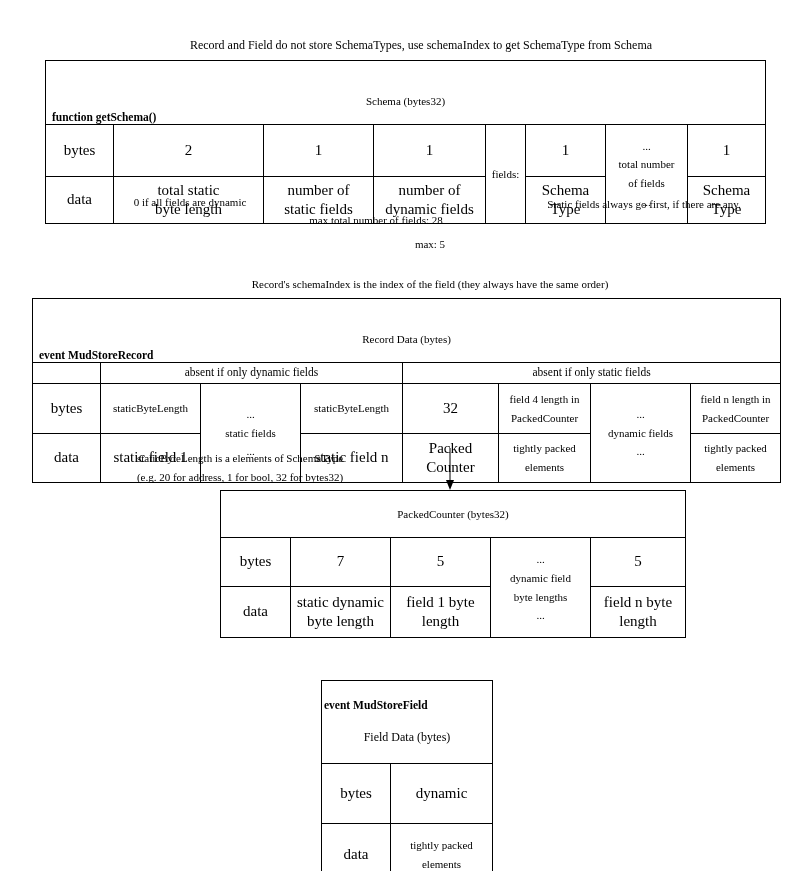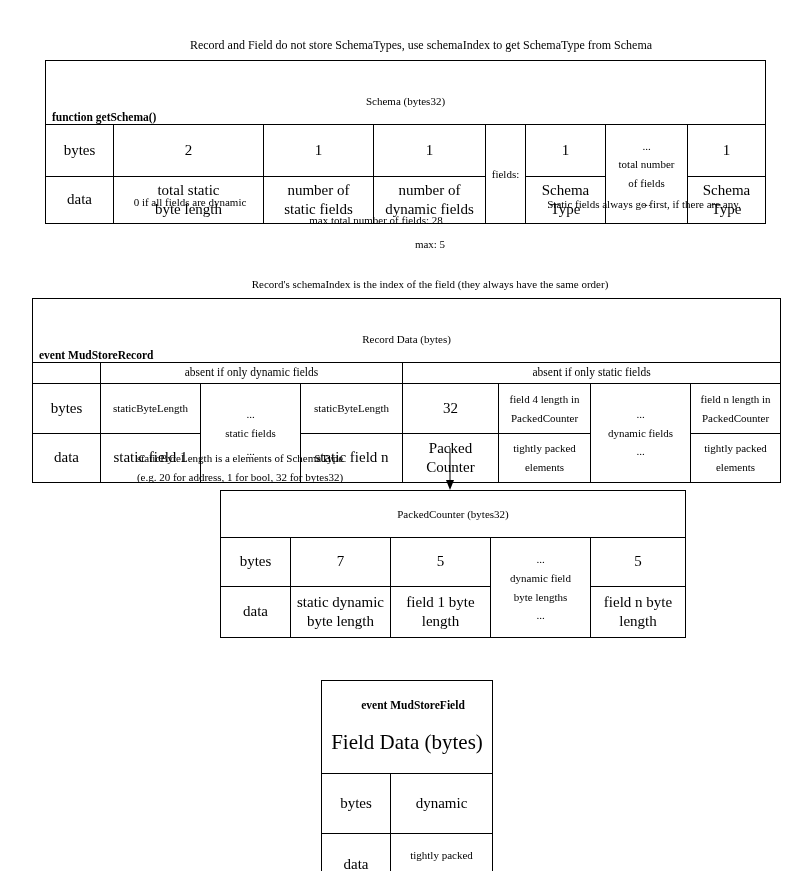--- a/index.html
+++ b/index.html
@@ -18,22 +18,22 @@
   .lg  { font-size:15px; line-height:1.3; }
   .sm  { font-size:11px; line-height:1.7; }
   .title-cell { position:relative; font-size:15px; }
   .corner-label {
     position:absolute; left:6px; top:50%; transform:translateY(-50%);
     font-weight:bold; font-size:11.5px; white-space:nowrap;margin-top:24px;
   }
   .title-text { display:block; text-align:center; font-size:11px; }
   .span-cell { font-size:11.5px; line-height:1.2; }
   .field-title-cell { padding:2px 4px 3px 4px; vertical-align:top; }
-  .field-event { display:block; text-align:center; font-weight:bold; font-size:11.5px; white-space:nowrap;margin-left:12px; }
-  .field-title { display:block; text-align:center; font-size:21px; margin-top:1px; white-space:nowrap; }
+  .field-event { display:block; text-align:left; font-weight:bold; font-size:11.5px; white-space:nowrap; }
+  .field-title { display:block; text-align:center; font-size:12px; margin-top:1px; white-space:nowrap; }
   .caption {
     position:absolute; transform:translateX(-50%); white-space:nowrap;
     font-size:12px;
   }
   .caption.small { font-size:11px; }
   .note {
     position:absolute; transform:translateX(-50%); white-space:nowrap;
     font-size:11px;
   }
   .arrow { position:absolute; }

